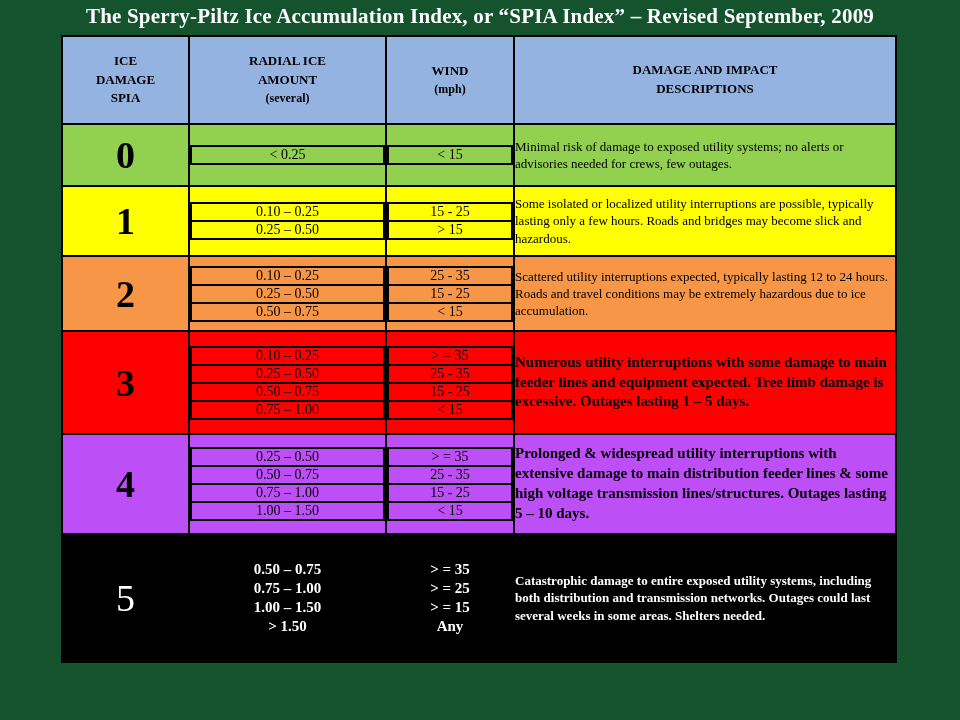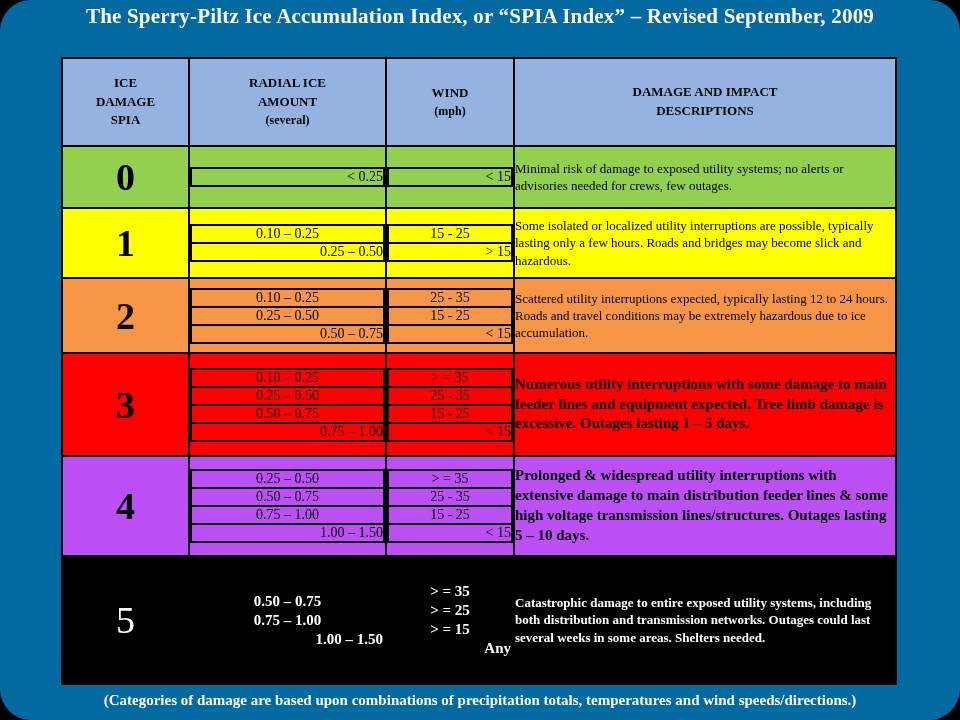--- a/index.html
+++ b/index.html
@@ -11,22 +11,21 @@
     width: 960px;
     height: 720px;
     overflow: hidden;
     font-family: "Liberation Serif", "DejaVu Serif", serif;
   }
 
   #page {
     position: relative;
     width: 960px;
     height: 720px;
-    background: #0369a1;
-    border-radius: 31px;
+    background: #14532d;
   }
 
   
   #title {
     position: absolute;
     left: 0;
     top: 4px;
     width: 960px;
     text-align: center;
     color: #ffffff;
@@ -34,21 +33,21 @@
     font-weight: bold;
     font-size: 21px;
     letter-spacing: 0.2px;
     white-space: nowrap;
   }
 
   
   #spia-table {
     position: absolute;
     left: 61px;
-    top: 57px;
+    top: 35px;
     width: 834px;
     border-collapse: collapse;
     table-layout: fixed;
   }
   #spia-table td {
     border: 2px solid #000000;
     padding: 0;
     vertical-align: middle;
     box-sizing: border-box;
   }
@@ -89,21 +88,21 @@
   }
   .subtable td {
     border: none;
     border-bottom: 1px solid #2a2a2a;
     text-align: center;
     font-size: 14px;
     color: #000000;
     font-family: "Liberation Serif", "DejaVu Serif", serif;
     padding: 3px 2px;
   }
-  .subtable tr:last-child td { border-bottom: none; text-align: right; }
+  .subtable tr:last-child td { border-bottom: none; }
 
   
   .desc {
     font-size: 13px;
     line-height: 1.32;
     color: #000000;
     padding: 6px 9px;
     font-family: "Liberation Serif", "DejaVu Serif", serif;
   }
   .desc.bold { font-weight: bold; font-size: 15px; }
@@ -361,20 +360,23 @@
           <tbody>
                 <tr>
                   <td>0.50 – 0.75</td>
                 </tr>
           <tr>
                   <td>0.75 – 1.00</td>
                 </tr>
           <tr>
                   <td>1.00 – 1.50</td>
                 </tr>
+          <tr>
+                  <td>&gt; 1.50</td>
+                </tr>
         </tbody>
             </table>
       </td>
       <td class="cell-pad">
         <table class="subtable">
           <tbody>
                 <tr>
                   <td>&gt; = 35</td>
                 </tr>
           <tr>
@@ -389,15 +391,14 @@
         </tbody>
             </table>
       </td>
       <td class="desc">
         <span class="desc-inner">Catastrophic damage to entire exposed utility systems, including both distribution and transmission networks.  Outages could last several weeks in some areas.  Shelters needed.</span>
       </td>
     </tr>
   </tbody>
     </table>
 
-  <div id="footer">(Categories of damage are based upon combinations of precipitation totals, temperatures and wind speeds/directions.)</div>
 
 </div>
 
 </body></html>

